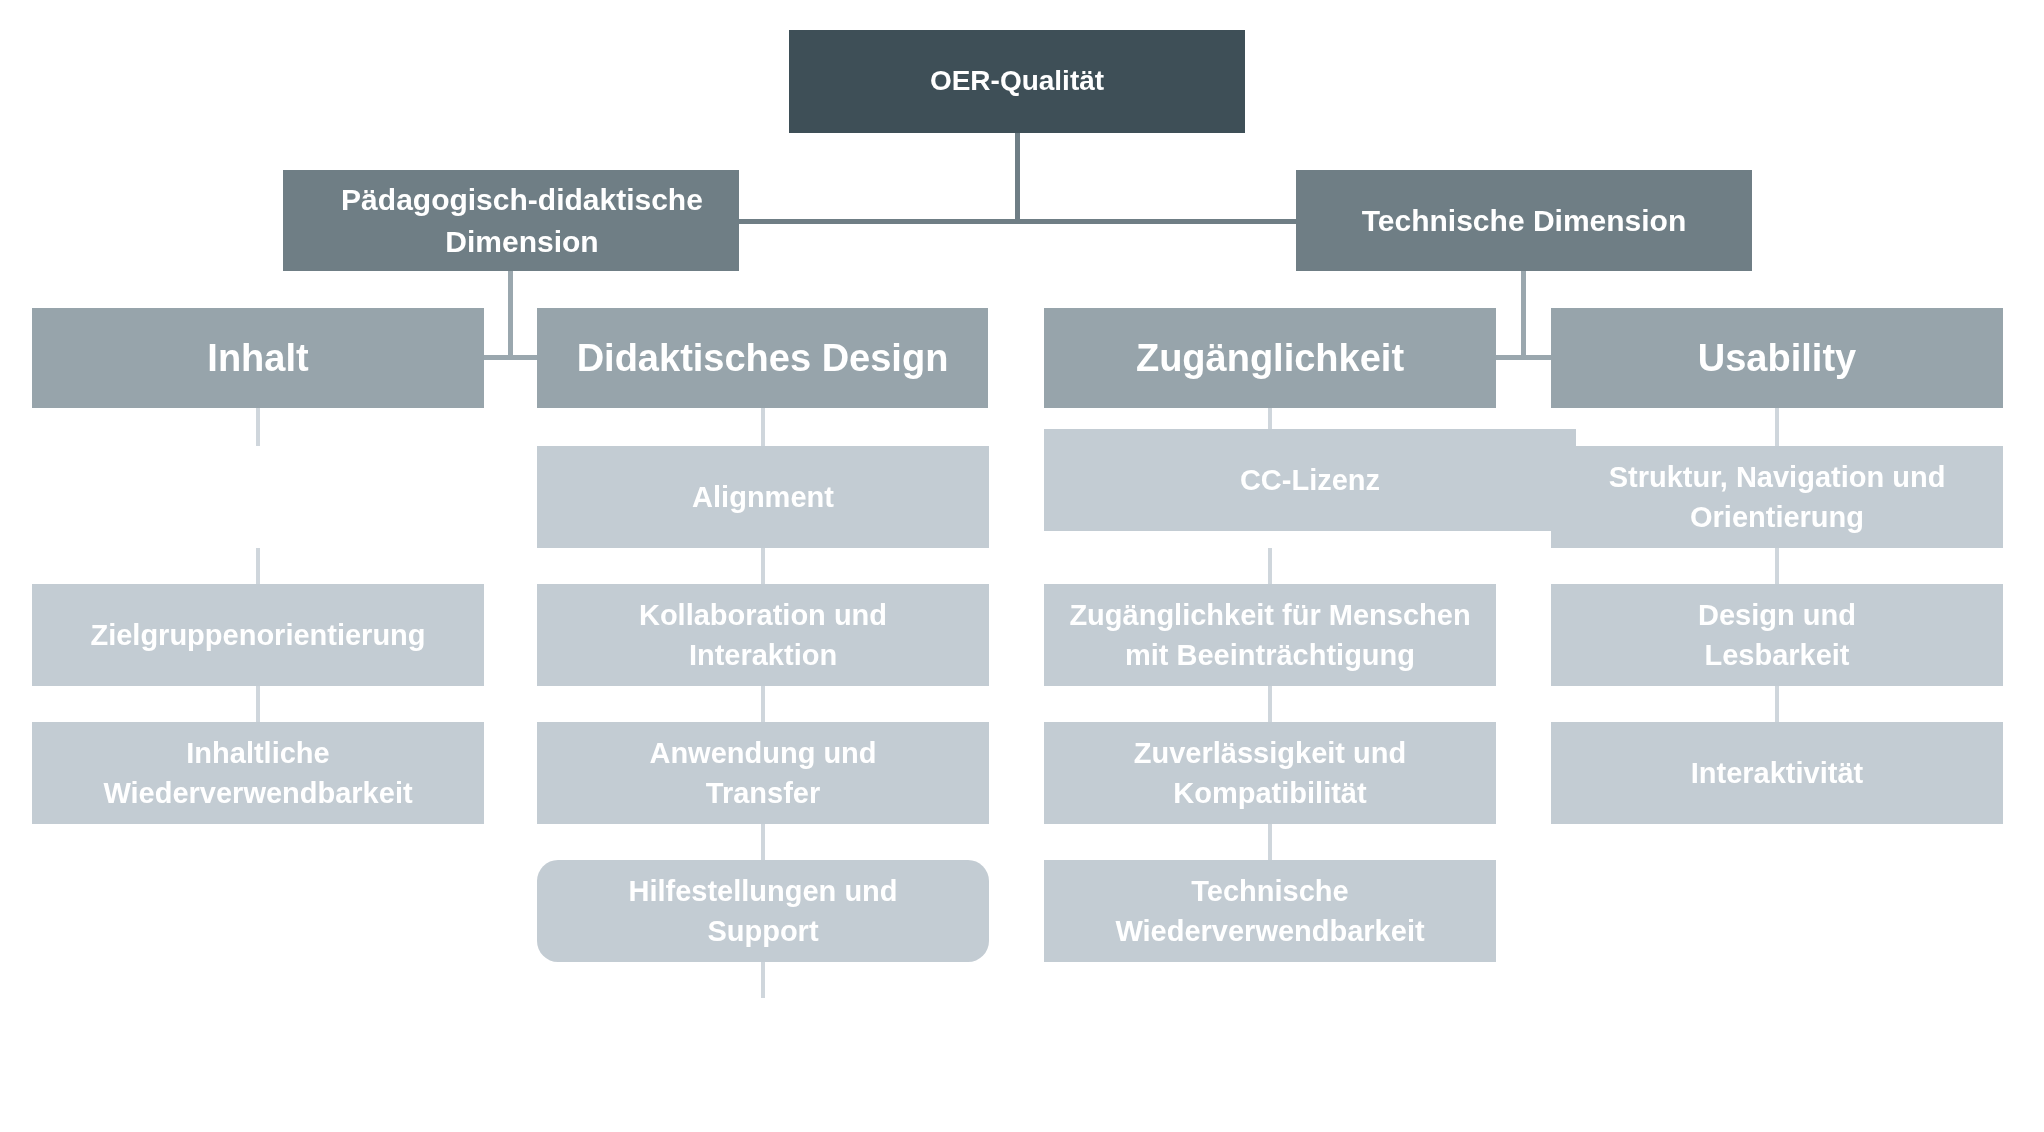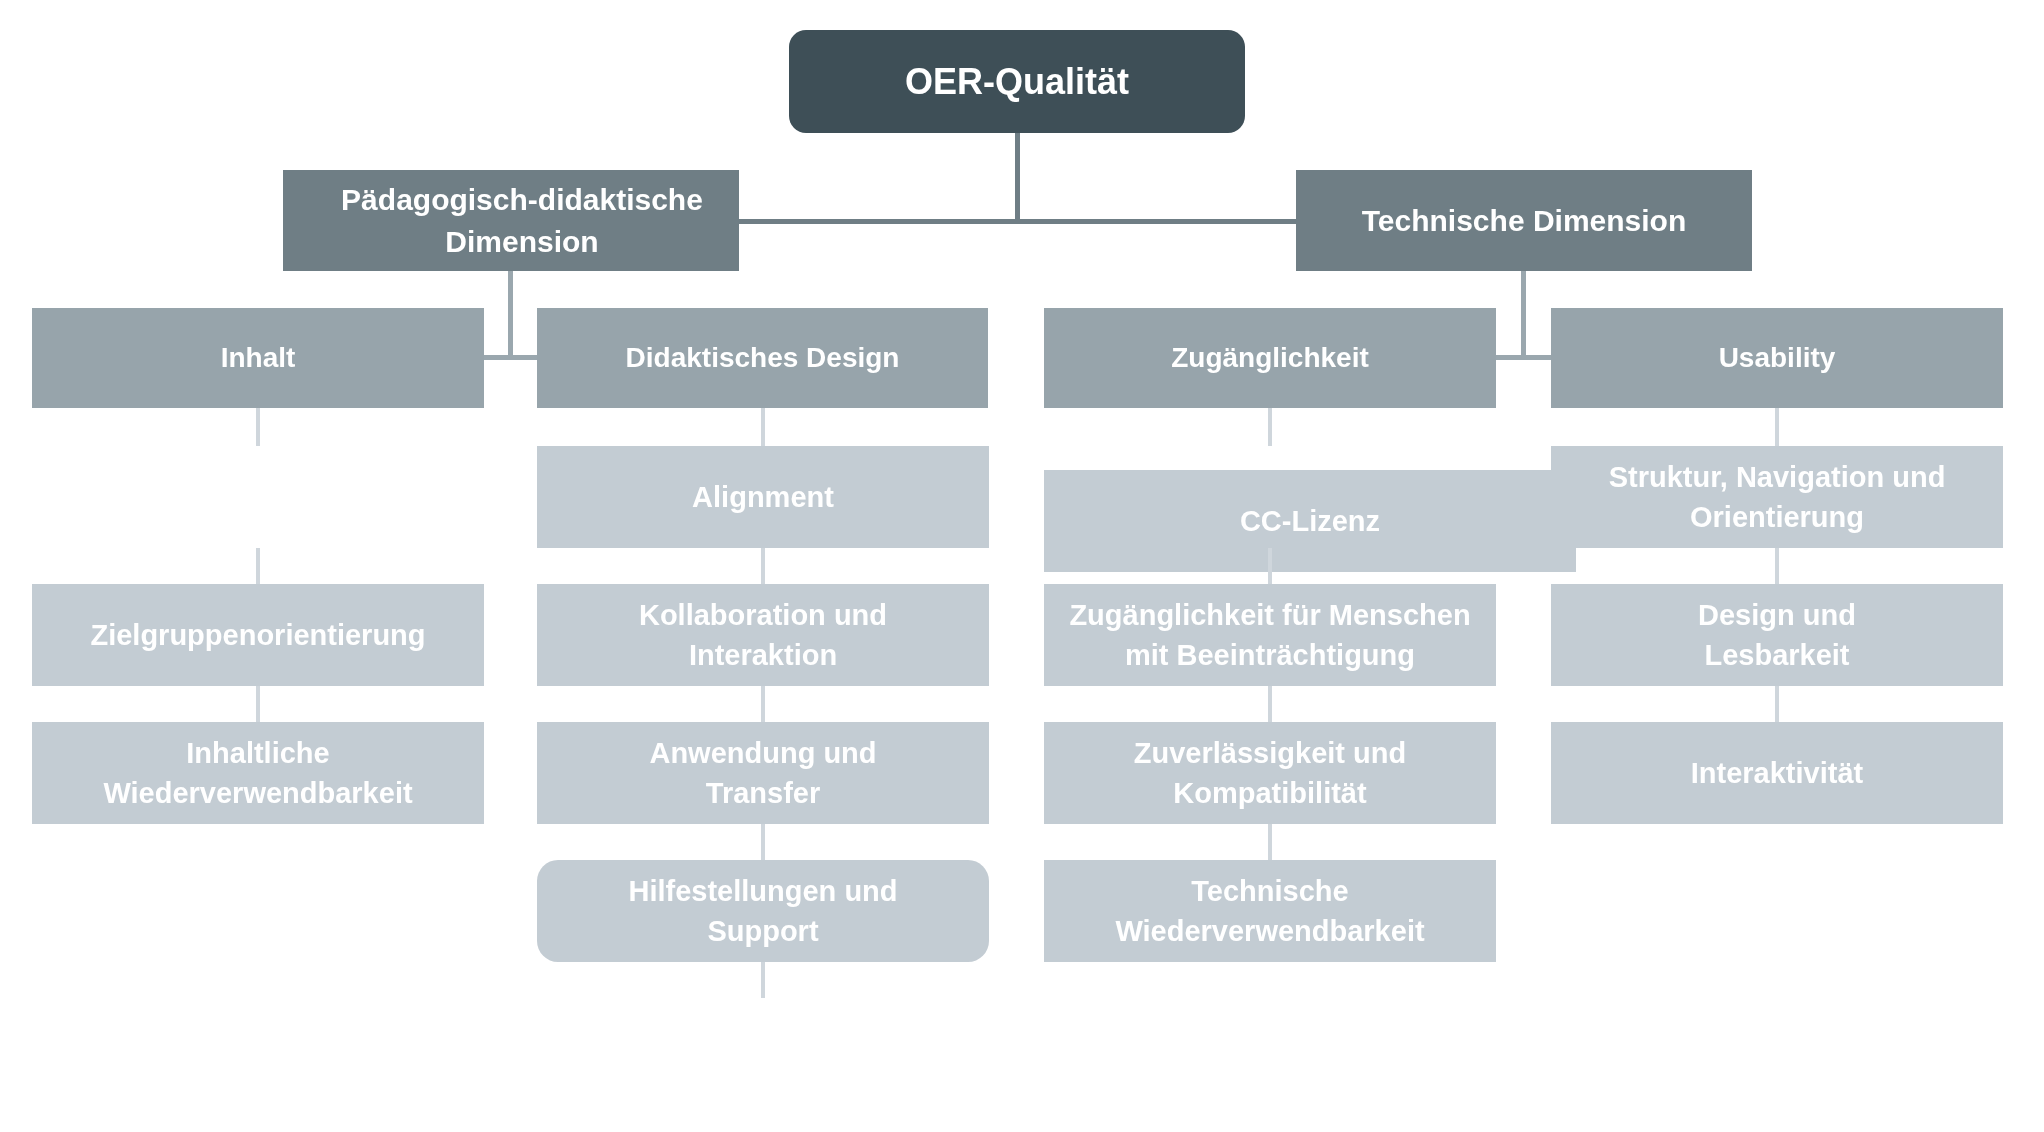--- a/index.html
+++ b/index.html
@@ -25,23 +25,23 @@
     position:absolute;
     display:flex;align-items:center;justify-content:center;
     text-align:center;
     color:var(--text);
     font-weight:bold;
     white-space:pre-line;
     line-height:1.38;
     box-sizing:border-box;
     padding:4px 14px;
   }
-  .lvl1{background:var(--level1-bg);font-size:36px;border-radius:17px;}
+  .lvl1{background:var(--level1-bg);font-size:28px;}
   .lvl2{background:var(--level2-bg);font-size:30px;}
-  .lvl3{background:var(--level3-bg);font-size:28px;}
+  .lvl3{background:var(--level3-bg);font-size:38px;}
   .leaf{background:var(--leaf-bg);font-size:29px;}
   .conn{position:absolute;}
   .conn-dark{background:var(--conn-dark);}
   .conn-mid{background:var(--conn-mid);}
   .conn-light{background:var(--conn-light);}
 </style>
 </head>
 <body>
 
 <div class="canvas">
@@ -78,21 +78,21 @@
     <div class="box leaf" style="left: 537px; top: 584px; width: 452px; height: 102px;">Kollaboration und
 Interaktion</div>
     <div class="conn conn-light" style="left: 761px; top: 686px; width: 4px; height: 36px;"></div>
     <div class="box leaf" style="left: 537px; top: 722px; width: 452px; height: 102px;">Anwendung und
 Transfer</div>
     <div class="conn conn-light" style="left: 761px; top: 824px; width: 4px; height: 36px;"></div>
     <div class="box leaf" style="left: 537px; top: 860px; width: 452px; height: 102px; border-radius: 21px;">Hilfestellungen und
 Support</div>
     <div class="conn conn-light" style="left: 761px; top: 962px; width: 4px; height: 36px;"></div>
     <div class="conn conn-light" style="left: 1268px; top: 408px; width: 4px; height: 38px;"></div>
-    <div class="box leaf" style="left: 1044px; top: 470px; width: 532px; height: 102px;">CC-Lizenz</div>
+    <div class="box leaf" style="left: 1044px; top: 429px; width: 532px; height: 102px;">CC-Lizenz</div>
     <div class="conn conn-light" style="left: 1268px; top: 548px; width: 4px; height: 36px;"></div>
     <div class="box leaf" style="left: 1044px; top: 584px; width: 452px; height: 102px;">Zugänglichkeit für Menschen
 mit Beeinträchtigung</div>
     <div class="conn conn-light" style="left: 1268px; top: 686px; width: 4px; height: 36px;"></div>
     <div class="box leaf" style="left: 1044px; top: 722px; width: 452px; height: 102px;">Zuverlässigkeit und
 Kompatibilität</div>
     <div class="conn conn-light" style="left: 1268px; top: 824px; width: 4px; height: 36px;"></div>
     <div class="box leaf" style="left: 1044px; top: 860px; width: 452px; height: 102px;">Technische
 Wiederverwendbarkeit</div>
     <div class="conn conn-light" style="left: 1775px; top: 408px; width: 4px; height: 38px;"></div>

